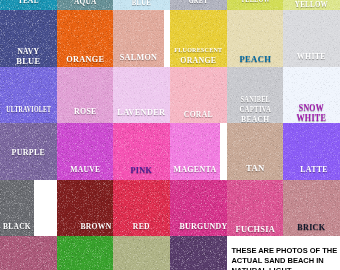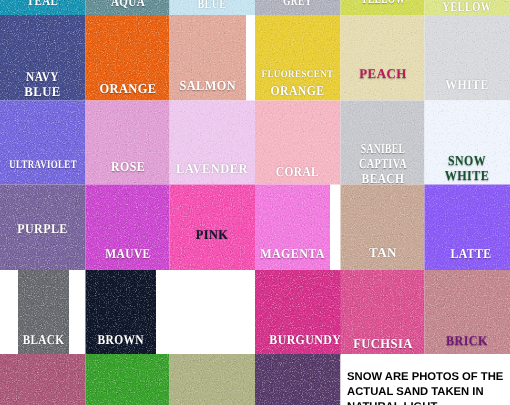--- a/index.html
+++ b/index.html
@@ -208,21 +208,21 @@
               <feTurbulence type="fractalNoise" baseFrequency="1.35" numOctaves="3" stitchTiles="stitch" seed="73"></feTurbulence>
               <feColorMatrix type="matrix" values="0 0 0 0 1  0 0 0 0 1  0 0 0 0 1  1.4 0 0 0 -0.75"></feColorMatrix>
             </filter>
             <filter id="n14b" x="0" y="0" width="100%" height="100%">
               <feTurbulence type="fractalNoise" baseFrequency="1.35" numOctaves="3" stitchTiles="stitch" seed="73"></feTurbulence>
               <feColorMatrix type="matrix" values="0 0 0 0 0  0 0 0 0 0  0 0 0 0 0  -1.4 0 0 0 0.60"></feColorMatrix>
             </filter>
             <rect width="57" height="57" opacity="0.61" filter="url(#n14a)"></rect>
             <rect width="57" height="57" opacity="0.22" filter="url(#n14b)"></rect>
           </svg>
-        <div class="lbl" style="color:#be185d;bottom:13px">
+        <div class="lbl" style="color:#0369a1;bottom:3.00px">
           <div class="lline" style="font-size:9.00px;transform:scaleX(0.960)">PEACH</div>
         </div>
       </div>
       <div class="cell" style="left:283.333px;width:56.667px;background:#d9dade">
         <svg class="noise" xmlns="http://www.w3.org/2000/svg" width="57" height="57">
             <filter id="n15a" x="0" y="0" width="100%" height="100%">
               <feTurbulence type="fractalNoise" baseFrequency="1.35" numOctaves="3" stitchTiles="stitch" seed="80"></feTurbulence>
               <feColorMatrix type="matrix" values="0 0 0 0 1  0 0 0 0 1  0 0 0 0 1  1.4 0 0 0 -0.75"></feColorMatrix>
             </filter>
             <filter id="n15b" x="0" y="0" width="100%" height="100%">
@@ -331,21 +331,21 @@
               <feTurbulence type="fractalNoise" baseFrequency="1.35" numOctaves="3" stitchTiles="stitch" seed="122"></feTurbulence>
               <feColorMatrix type="matrix" values="0 0 0 0 1  0 0 0 0 1  0 0 0 0 1  1.4 0 0 0 -0.75"></feColorMatrix>
             </filter>
             <filter id="n25b" x="0" y="0" width="100%" height="100%">
               <feTurbulence type="fractalNoise" baseFrequency="1.35" numOctaves="3" stitchTiles="stitch" seed="122"></feTurbulence>
               <feColorMatrix type="matrix" values="0 0 0 0 0  0 0 0 0 0  0 0 0 0 0  -1.4 0 0 0 0.60"></feColorMatrix>
             </filter>
             <rect width="57" height="57" opacity="0.54" filter="url(#n25a)"></rect>
             <rect width="57" height="57" opacity="0.22" filter="url(#n25b)"></rect>
           </svg>
-        <div class="lbl" style="color:#14532d;bottom:0.00px">
+        <div class="lbl" style="color:#a21caf;bottom:0.00px">
           <div class="lline" style="font-size:9.30px;transform:scaleX(0.850)">SNOW</div>
           <div class="lline" style="font-size:9.30px;transform:scaleX(0.870)">WHITE</div>
         </div>
       </div>
     </div>
     <div class="row">
       <div class="cell" style="left:0.000px;width:56.667px;background:#7a669e">
         <svg class="noise" xmlns="http://www.w3.org/2000/svg" width="57" height="57">
             <filter id="n30a" x="0" y="0" width="100%" height="100%">
               <feTurbulence type="fractalNoise" baseFrequency="1.35" numOctaves="3" stitchTiles="stitch" seed="129"></feTurbulence>
@@ -385,21 +385,21 @@
               <feTurbulence type="fractalNoise" baseFrequency="1.35" numOctaves="3" stitchTiles="stitch" seed="143"></feTurbulence>
               <feColorMatrix type="matrix" values="0 0 0 0 1  0 0 0 0 1  0 0 0 0 1  1.4 0 0 0 -0.75"></feColorMatrix>
             </filter>
             <filter id="n32b" x="0" y="0" width="100%" height="100%">
               <feTurbulence type="fractalNoise" baseFrequency="1.35" numOctaves="3" stitchTiles="stitch" seed="143"></feTurbulence>
               <feColorMatrix type="matrix" values="0 0 0 0 0  0 0 0 0 0  0 0 0 0 0  -1.4 0 0 0 0.60"></feColorMatrix>
             </filter>
             <rect width="57" height="57" opacity="0.83" filter="url(#n32a)"></rect>
             <rect width="57" height="57" opacity="0.45" filter="url(#n32b)"></rect>
           </svg>
-        <div class="lbl" style="color:#0f172a;bottom:19px">
+        <div class="lbl" style="color:#4c1d95;bottom:5px">
           <div class="lline" style="font-size:9.00px;transform:scaleX(0.910)">PINK</div>
         </div>
       </div>
       <div class="cell" style="left:170.000px;width:50px;background:#f27ce0">
         <svg class="noise" xmlns="http://www.w3.org/2000/svg" width="57" height="57">
             <filter id="n33a" x="0" y="0" width="100%" height="100%">
               <feTurbulence type="fractalNoise" baseFrequency="1.35" numOctaves="3" stitchTiles="stitch" seed="150"></feTurbulence>
               <feColorMatrix type="matrix" values="0 0 0 0 1  0 0 0 0 1  0 0 0 0 1  1.4 0 0 0 -0.75"></feColorMatrix>
             </filter>
             <filter id="n33b" x="0" y="0" width="100%" height="100%">
@@ -442,54 +442,71 @@
             </filter>
             <rect width="57" height="57" opacity="0.69" filter="url(#n35a)"></rect>
             <rect width="57" height="57" opacity="0.29" filter="url(#n35b)"></rect>
           </svg>
         <div class="lbl" style="color:#ffffff;bottom:6.00px">
           <div class="lline" style="font-size:9.00px;transform:scaleX(0.870)">LATTE</div>
         </div>
       </div>
     </div>
     <div class="row">
-      <div class="cell" style="left:12px;width:34px;background:#696b70">
+      <div class="cell" style="left:0.000px;width:34px;background:#696b70">
         <svg class="noise" xmlns="http://www.w3.org/2000/svg" width="57" height="57">
             <filter id="n40a" x="0" y="0" width="100%" height="100%">
               <feTurbulence type="fractalNoise" baseFrequency="1.35" numOctaves="3" stitchTiles="stitch" seed="171"></feTurbulence>
               <feColorMatrix type="matrix" values="0 0 0 0 1  0 0 0 0 1  0 0 0 0 1  1.4 0 0 0 -0.75"></feColorMatrix>
             </filter>
             <filter id="n40b" x="0" y="0" width="100%" height="100%">
               <feTurbulence type="fractalNoise" baseFrequency="1.35" numOctaves="3" stitchTiles="stitch" seed="171"></feTurbulence>
               <feColorMatrix type="matrix" values="0 0 0 0 0  0 0 0 0 0  0 0 0 0 0  -1.4 0 0 0 0.60"></feColorMatrix>
             </filter>
             <rect width="57" height="57" opacity="0.92" filter="url(#n40a)"></rect>
             <rect width="57" height="57" opacity="0.56" filter="url(#n40b)"></rect>
           </svg>
         <div class="lbl" style="color:#ffffff;bottom:4.80px">
           <div class="lline" style="font-size:9.00px;transform:scaleX(0.830)">BLACK</div>
         </div>
       </div>
-      <div class="cell" style="left:56.667px;width:47px;background:#0f172a">
+      <div class="cell" style="left:56.667px;width:78px;background:#7f1d1d">
         <svg class="noise" xmlns="http://www.w3.org/2000/svg" width="57" height="57">
             <filter id="n41a" x="0" y="0" width="100%" height="100%">
               <feTurbulence type="fractalNoise" baseFrequency="1.35" numOctaves="3" stitchTiles="stitch" seed="178"></feTurbulence>
               <feColorMatrix type="matrix" values="0 0 0 0 1  0 0 0 0 1  0 0 0 0 1  1.4 0 0 0 -0.75"></feColorMatrix>
             </filter>
             <filter id="n41b" x="0" y="0" width="100%" height="100%">
               <feTurbulence type="fractalNoise" baseFrequency="1.35" numOctaves="3" stitchTiles="stitch" seed="178"></feTurbulence>
               <feColorMatrix type="matrix" values="0 0 0 0 0  0 0 0 0 0  0 0 0 0 0  -1.4 0 0 0 0.60"></feColorMatrix>
             </filter>
             <rect width="57" height="57" opacity="0.88" filter="url(#n41a)"></rect>
             <rect width="57" height="57" opacity="0.51" filter="url(#n41b)"></rect>
           </svg>
         <div class="lbl" style="color:#ffffff;bottom:5.00px">
           <div class="lline" style="font-size:9.00px;transform:scaleX(0.850)">BROWN</div>
         </div>
       </div>
+      <div class="cell" style="left:113.333px;width:56.667px;background:#de2c4e">
+        <svg class="noise" xmlns="http://www.w3.org/2000/svg" width="57" height="57">
+            <filter id="n42a" x="0" y="0" width="100%" height="100%">
+              <feTurbulence type="fractalNoise" baseFrequency="1.35" numOctaves="3" stitchTiles="stitch" seed="185"></feTurbulence>
+              <feColorMatrix type="matrix" values="0 0 0 0 1  0 0 0 0 1  0 0 0 0 1  1.4 0 0 0 -0.75"></feColorMatrix>
+            </filter>
+            <filter id="n42b" x="0" y="0" width="100%" height="100%">
+              <feTurbulence type="fractalNoise" baseFrequency="1.35" numOctaves="3" stitchTiles="stitch" seed="185"></feTurbulence>
+              <feColorMatrix type="matrix" values="0 0 0 0 0  0 0 0 0 0  0 0 0 0 0  -1.4 0 0 0 0.60"></feColorMatrix>
+            </filter>
+            <rect width="57" height="57" opacity="0.93" filter="url(#n42a)"></rect>
+            <rect width="57" height="57" opacity="0.58" filter="url(#n42b)"></rect>
+          </svg>
+        <div class="lbl" style="color:#ffffff;bottom:5.00px">
+          <div class="lline" style="font-size:9.00px;transform:scaleX(0.850)">RED</div>
+        </div>
+      </div>
       <div class="cell" style="left:170.000px;width:67px;background:#d6328b">
         <svg class="noise" xmlns="http://www.w3.org/2000/svg" width="57" height="57">
             <filter id="n43a" x="0" y="0" width="100%" height="100%">
               <feTurbulence type="fractalNoise" baseFrequency="1.35" numOctaves="3" stitchTiles="stitch" seed="192"></feTurbulence>
               <feColorMatrix type="matrix" values="0 0 0 0 1  0 0 0 0 1  0 0 0 0 1  1.4 0 0 0 -0.75"></feColorMatrix>
             </filter>
             <filter id="n43b" x="0" y="0" width="100%" height="100%">
               <feTurbulence type="fractalNoise" baseFrequency="1.35" numOctaves="3" stitchTiles="stitch" seed="192"></feTurbulence>
               <feColorMatrix type="matrix" values="0 0 0 0 0  0 0 0 0 0  0 0 0 0 0  -1.4 0 0 0 0.60"></feColorMatrix>
             </filter>
@@ -523,21 +540,21 @@
               <feTurbulence type="fractalNoise" baseFrequency="1.35" numOctaves="3" stitchTiles="stitch" seed="206"></feTurbulence>
               <feColorMatrix type="matrix" values="0 0 0 0 1  0 0 0 0 1  0 0 0 0 1  1.4 0 0 0 -0.75"></feColorMatrix>
             </filter>
             <filter id="n45b" x="0" y="0" width="100%" height="100%">
               <feTurbulence type="fractalNoise" baseFrequency="1.35" numOctaves="3" stitchTiles="stitch" seed="206"></feTurbulence>
               <feColorMatrix type="matrix" values="0 0 0 0 0  0 0 0 0 0  0 0 0 0 0  -1.4 0 0 0 0.60"></feColorMatrix>
             </filter>
             <rect width="57" height="57" opacity="0.79" filter="url(#n45a)"></rect>
             <rect width="57" height="57" opacity="0.40" filter="url(#n45b)"></rect>
           </svg>
-        <div class="lbl" style="color:#701a75;bottom:4.40px">
+        <div class="lbl" style="color:#0f172a;bottom:4.40px">
           <div class="lline" style="font-size:9.00px;transform:scaleX(0.900)">BRICK</div>
         </div>
       </div>
     </div>
     <div class="row">
       <div class="cell" style="left:0.000px;width:56.667px;background:#ac597a">
         <svg class="noise" xmlns="http://www.w3.org/2000/svg" width="57" height="57">
             <filter id="n50a" x="0" y="0" width="100%" height="100%">
               <feTurbulence type="fractalNoise" baseFrequency="1.35" numOctaves="3" stitchTiles="stitch" seed="213"></feTurbulence>
               <feColorMatrix type="matrix" values="0 0 0 0 1  0 0 0 0 1  0 0 0 0 1  1.4 0 0 0 -0.75"></feColorMatrix>
@@ -588,17 +605,17 @@
               <feTurbulence type="fractalNoise" baseFrequency="1.35" numOctaves="3" stitchTiles="stitch" seed="234"></feTurbulence>
               <feColorMatrix type="matrix" values="0 0 0 0 0  0 0 0 0 0  0 0 0 0 0  -1.4 0 0 0 0.60"></feColorMatrix>
             </filter>
             <rect width="57" height="57" opacity="1.00" filter="url(#n53a)"></rect>
             <rect width="57" height="57" opacity="0.67" filter="url(#n53b)"></rect>
           </svg>
       </div>
     </div>
   </div>
   <div class="note">
-    <div class="ln">SNOW ARE PHOTOS OF THE</div>
-    <div class="ln">ACTUAL SAND TAKEN IN</div>
+    <div class="ln">THESE ARE PHOTOS OF THE</div>
+    <div class="ln">ACTUAL SAND BEACH IN</div>
     <div class="ln">NATURAL LIGHT</div>
   </div>
 </div>
 
 </body></html>

